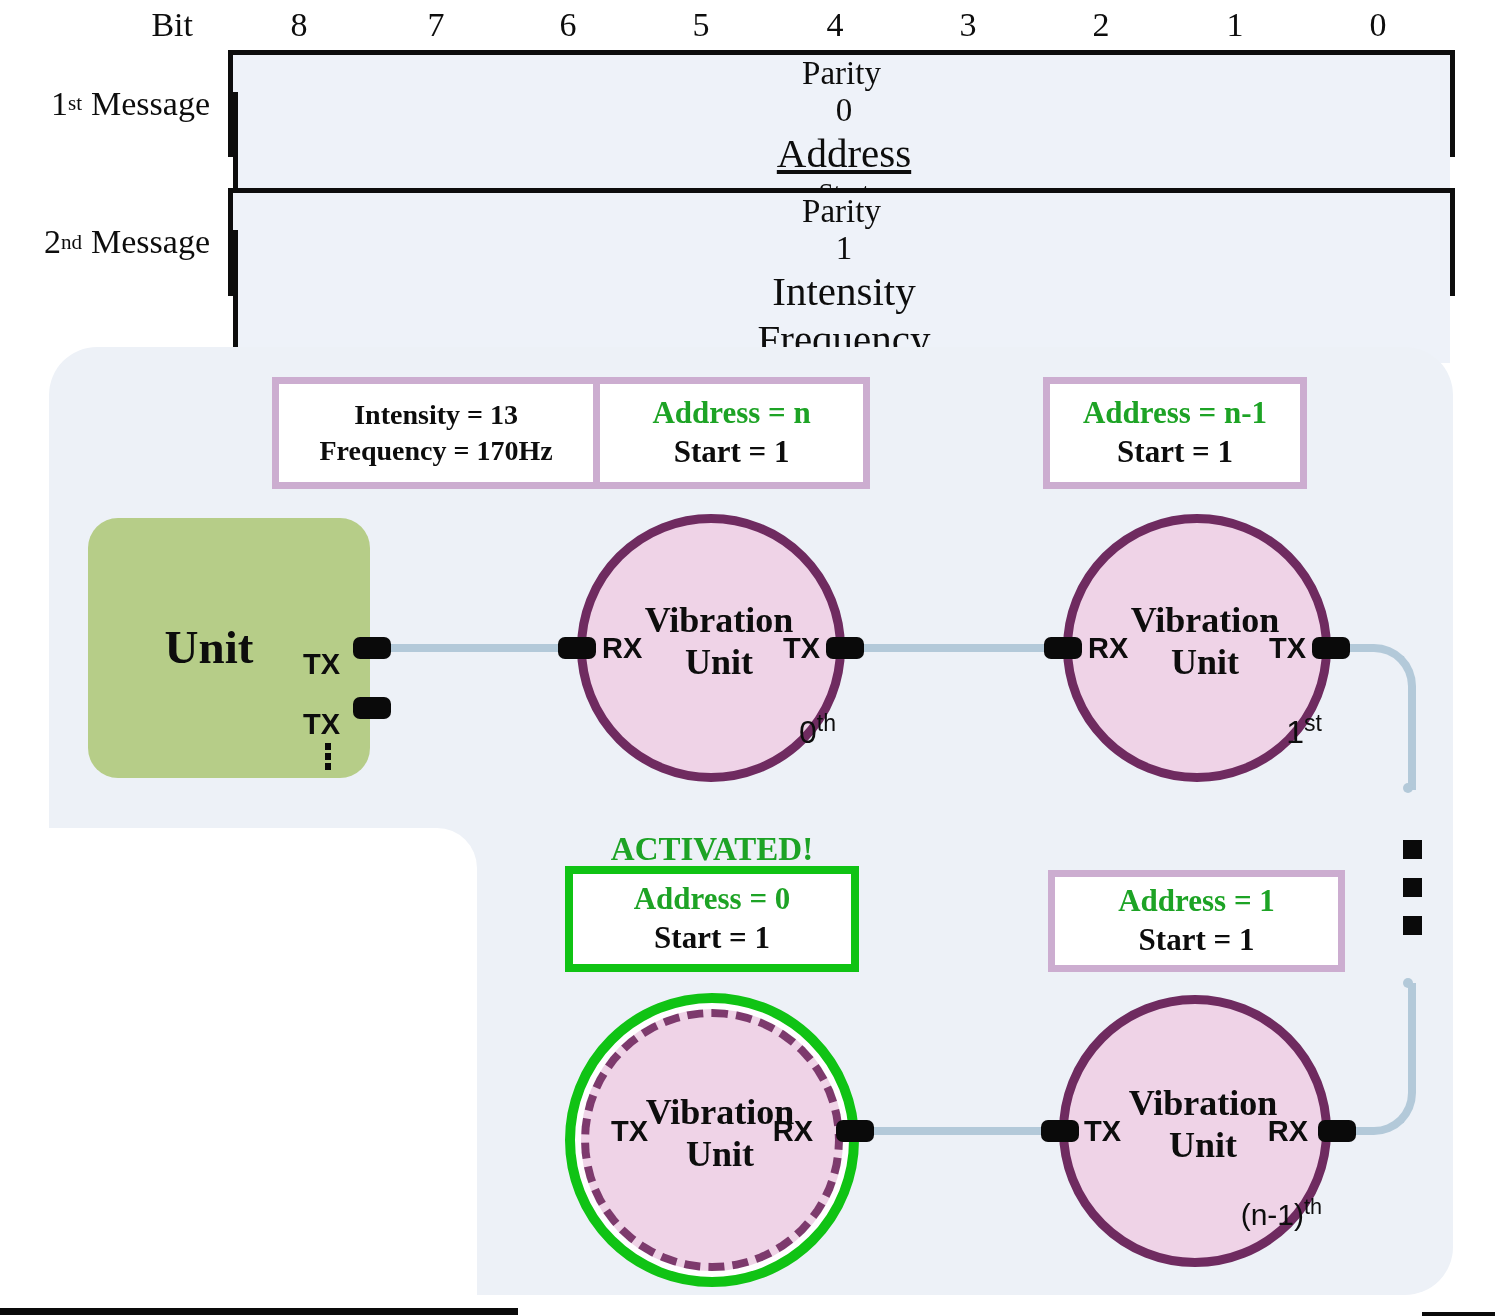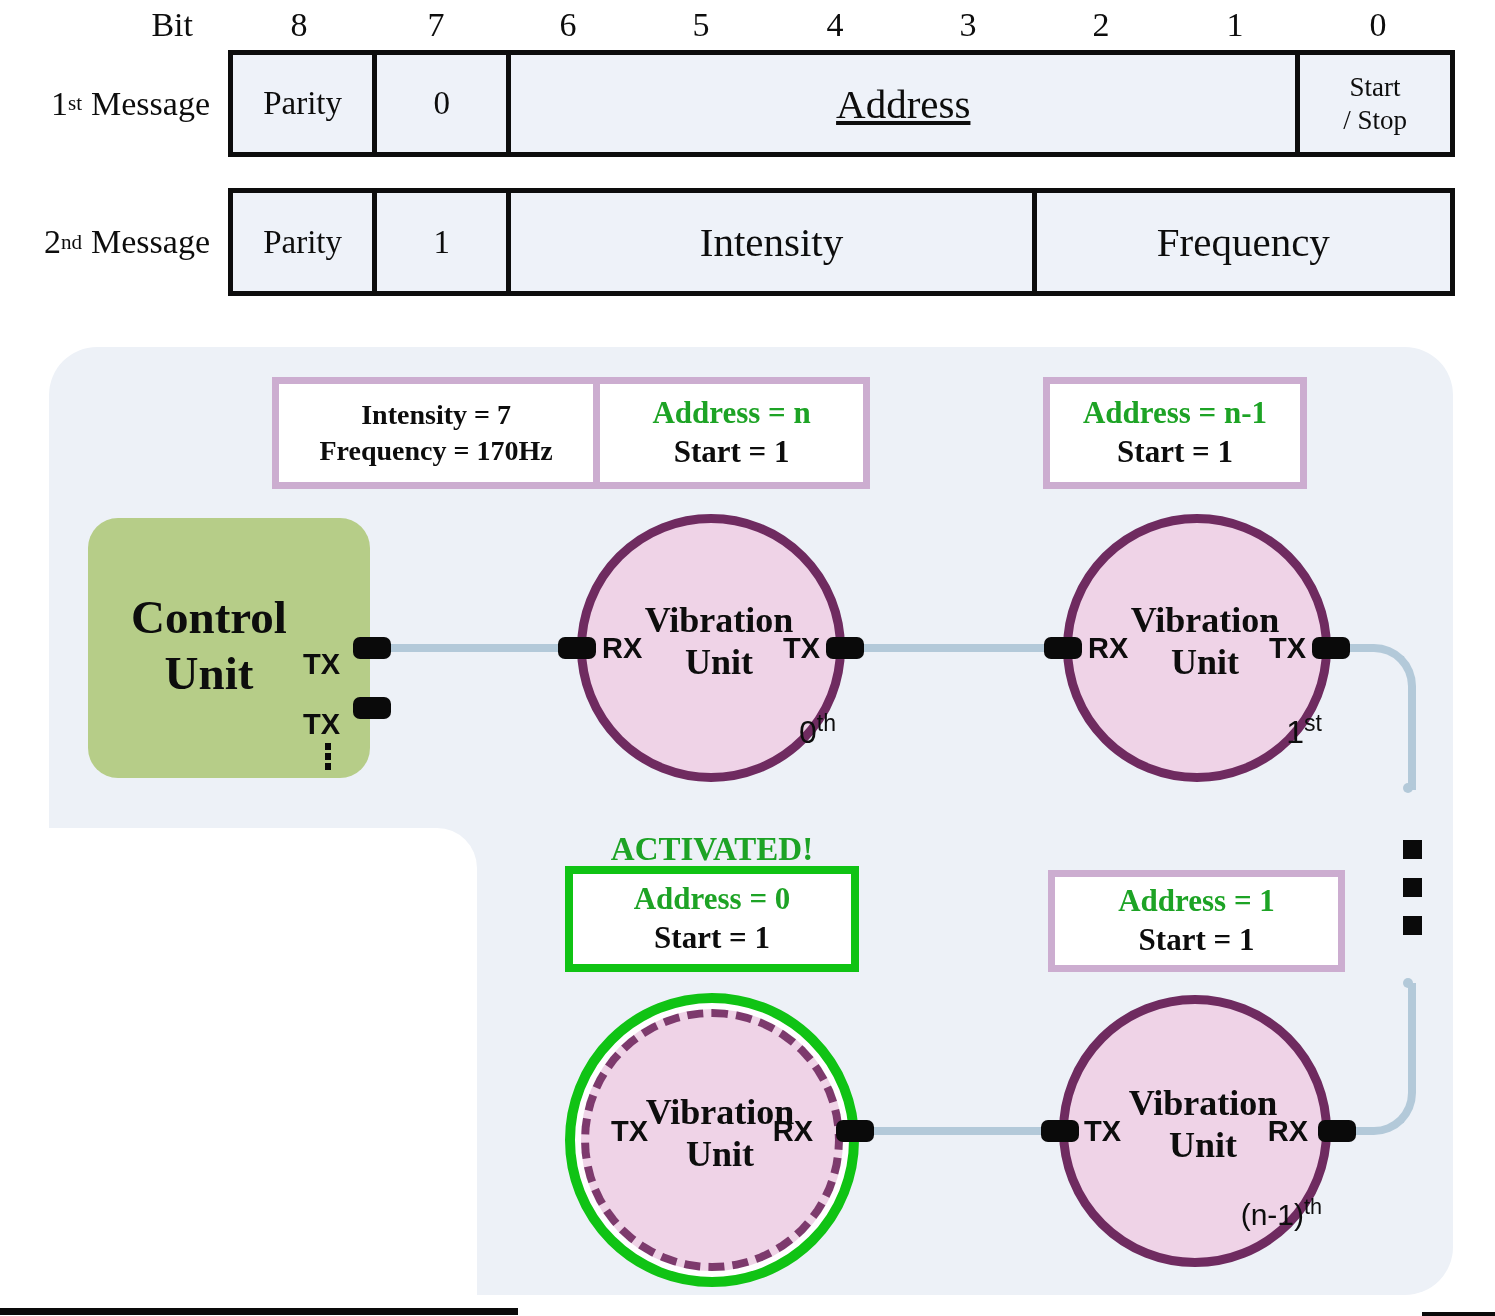--- a/index.html
+++ b/index.html
@@ -16,21 +16,21 @@
   .bold{font-weight:bold;}
   .col{display:flex;flex-direction:column;align-items:center;justify-content:center;}
   sup{font-size:0.62em;}
 
   
   .bit-num{position:absolute;width:60px;text-align:center;font-size:34px;}
   .msg-label{position:absolute;left:18px;width:192px;display:flex;align-items:center;
              justify-content:flex-end;font-size:34px;white-space:nowrap;}
   .msg-label .word{margin-left:9px;}
   .bitrow{position:absolute;left:228px;width:1227px;display:flex;
-          border:5px solid var(--ink);box-sizing:border-box;background:var(--ink);}
+          border:5px solid var(--ink);box-sizing:border-box;background:var(--ink);flex-direction:column;}
   .bitcell{background:var(--cell_fill);display:flex;align-items:center;justify-content:center;
            border-left:5px solid var(--ink);min-width:0;}
   .bitcell:first-child{border-left:none;}
   .fs-small{font-size:33px;}
   .fs-big{font-size:41px;}
   .twolines{text-align:center;font-size:27px;line-height:1.2;}
 
   
   .panel{left:49px;top:347px;width:1404px;height:948px;background:var(--panel_bg);border-radius:48px;}
   .notch{left:0;top:828px;width:477px;height:488px;background:#fff;border-top-right-radius:40px;}
@@ -134,37 +134,36 @@
 
   <div class="abs" style="left:1403px;top:840px;">
     <div class="sq" style="margin-bottom:19px;"></div>
     <div class="sq" style="margin-bottom:19px;"></div>
     <div class="sq"></div>
   </div>
 
   <div class="abs" style="left:88px;top:518px;width:282px;height:260px;border-radius:30px;background:var(--control_green);">
     <div class="abs" style="left:0;width:242px;top:50%;transform:translateY(-52%);text-align:center;
                             font-size:47px;font-weight:bold;line-height:1.2;">
-      <div>Control</div>
       <div>Unit</div>
     </div>
     <span class="port sans bold" style="left:215px;top:130px;transform:none;">TX</span>
     <span class="port sans bold" style="left:215px;top:190px;transform:none;">TX</span>
     <div class="abs" style="left:237px;top:222px;">
       <div class="vdot"></div>
         <div class="vdot"></div>
         <div class="vdot"></div>
     </div>
   </div>
   <div class="abs connector" style="left:353px;top:637px;"></div>
   <div class="abs connector" style="left:353px;top:697px;"></div>
 
   <div class="abs label-box" style="left:272px;top:377px;width:598px;height:112px;display:flex;background:var(--mauve_border);">
     <div class="col" style="flex:318 0 0;background:#fff;">
-      <div class="cmd-line">Intensity = 7</div>
+      <div class="cmd-line">Intensity = 13</div>
       <div class="cmd-line">Frequency = 170Hz</div>
     </div>
     <div style="flex:0 0 7px;background:var(--mauve_border);"></div>
     <div class="col" style="flex:266 0 0;background:#fff;">
       <div class="addr-line">Address = n</div>
       <div class="start-line">Start = 1</div>
     </div>
   </div>
 
   <div class="abs label-box col" style="left:1043px;top:377px;width:264px;height:112px;">

